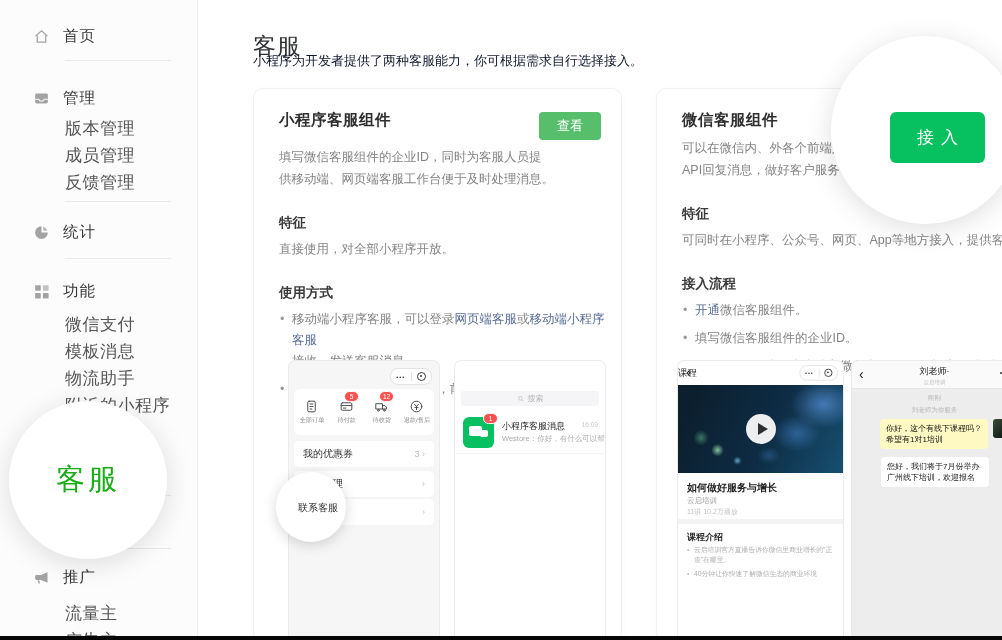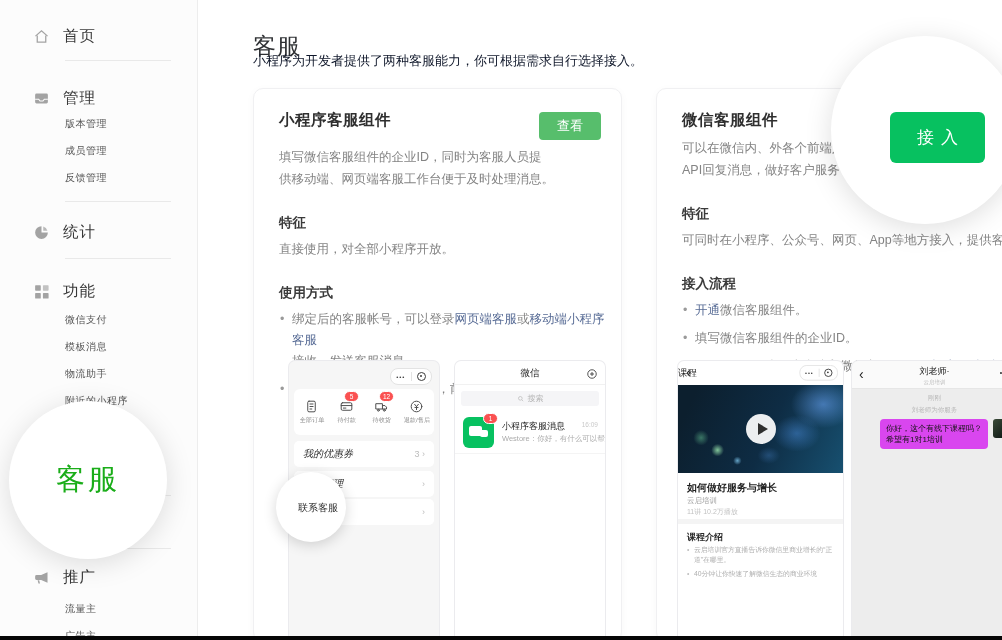--- a/index.html
+++ b/index.html
@@ -7,21 +7,21 @@
     width:1002px;height:640px;position:relative;overflow:hidden;background:#ffffff;
     font-family:"Liberation Sans","DejaVu Sans",sans-serif;
     -webkit-font-smoothing:antialiased;
   }
   
   .sidebar{position:absolute;left:0;top:0;bottom:0;width:197px;background:#fcfcfc;border-right:1px solid #ededed;z-index:2;}
   .nav-sec{position:absolute;left:33px;display:flex;align-items:center;gap:13px;cursor:pointer;}
   .nav-sec .nicon{width:17px;height:17px;color:#a3a3a3;display:inline-flex;}
   .nav-sec .nicon svg{width:17px;height:17px;}
   .nav-sec .nlbl{font-size:15.5px;color:#383838;letter-spacing:1px;}
-  .nav-sub{position:absolute;left:65px;font-size:10px;color:#555555;letter-spacing:.5px;cursor:pointer;}
+  .nav-sub{position:absolute;left:65px;font-size:17px;color:#555555;letter-spacing:.5px;cursor:pointer;}
   .nav-div{position:absolute;left:65px;width:106px;height:1px;background:#e9e9e9;}
   
   .page-title{position:absolute;left:253px;top:16px;font-size:23px;color:#2e3033;font-weight:500;letter-spacing:1px;z-index:3;}
   .page-sub{position:absolute;left:253px;top:52px;font-size:13px;color:#0f172a;z-index:3;}
   
   .card{position:absolute;top:88px;width:367px;height:552px;background:#fff;border:1px solid #f0f0f2;border-radius:10px;box-shadow:0 2px 10px rgba(0,0,0,.03);z-index:3;}
   #card1{left:253px;}
   #card2{left:656px;}
   .card-pad{padding:20px 20px 0 25px;}
   .card-head{display:flex;justify-content:space-between;align-items:flex-start;}
@@ -47,21 +47,21 @@
   .back{font-size:14px;color:#1b1b1b;line-height:1;}
   
   #phone1{left:34px;width:150px;background:#f6f6f6;}
   .p1-iconcard{position:absolute;top:28px;left:5px;right:5px;height:46px;background:#fff;border-radius:6px;display:flex;}
   .p1-col{flex:1;display:flex;flex-direction:column;align-items:center;justify-content:center;position:relative;gap:2px;}
   .p1-col svg{width:15px;height:15px;stroke:#4f4f4f;fill:none;stroke-width:1.6;stroke-linecap:round;stroke-linejoin:round;}
   .plbl{font-size:6.5px;color:#8c8c8c;transform:scale(.95);white-space:nowrap;}
   .badge{position:absolute;background:#FA5151;color:#fff;border-radius:7px;font-size:6.5px;line-height:9px;min-width:9px;padding:0 2px;text-align:center;border:1px solid #fff;}
   .p1-col .badge{top:2px;right:5px;}
   .p1-row{position:absolute;left:5px;right:5px;height:26px;background:#fff;border-radius:5px;display:flex;align-items:center;justify-content:space-between;padding:0 9px;box-sizing:border-box;}
-  .p1-row .rl{font-size:10px;color:#2e2e2e;font-style:italic;}
+  .p1-row .rl{font-size:10px;color:#2e2e2e;}
   .p1-row .rv{font-size:9px;color:#bcbcbc;}
   
   #phone2{left:200px;width:150px;}
   .p2-head{position:absolute;top:0;left:0;right:0;height:23px;border-bottom:1px solid #f1f1f1;}
   .p2-title{position:absolute;left:0;right:0;top:6px;text-align:center;font-size:9.5px;color:#1d1d1d;}
   .p2-plus{position:absolute;right:7px;top:5px;width:12px;height:12px;color:#2b2b2b;}
   .p2-plus svg{width:12px;height:12px;stroke:#2b2b2b;fill:none;stroke-width:1.6;}
   .p2-search{position:absolute;top:30px;left:6px;right:6px;height:15px;background:#f5f5f7;border-radius:3px;display:flex;align-items:center;justify-content:center;gap:3px;}
   .p2-search svg{width:8px;height:8px;stroke:#b5b5b5;fill:none;stroke-width:2;}
   .p2-search span{font-size:8px;color:#b5b5b5;}
@@ -103,21 +103,21 @@
   .p4-head{position:absolute;top:0;left:0;right:0;height:27px;background:#fafafa;border-bottom:1px solid #e6e6e6;}
   .p4-head .back{position:absolute;left:7px;top:6px;}
   .p4-ht{position:absolute;left:0;right:0;top:4px;text-align:center;}
   .p4-name{font-size:9px;color:#1e1e1e;}
   .p4-org{font-size:5.5px;color:#bcbcbc;margin-top:1px;}
   .p4-more{position:absolute;right:7px;top:8px;font-size:7px;color:#2d2d2d;letter-spacing:1px;}
   .p4-sys{position:absolute;left:0;right:0;text-align:center;font-size:6.5px;color:#b9b9b9;}
   .p4-row{position:absolute;left:0;right:0;display:flex;align-items:flex-start;padding:0 5px;box-sizing:border-box;}
   .p4-row.out{justify-content:flex-end;}
   .bub{max-width:96px;border-radius:4px;padding:4px 6px;font-size:8px;line-height:11px;color:#141414;}
-  .bub.green{background:#d946ef;}
+  .bub.green{background:#fef9c3;}
   .bub.white{background:#ffffff;}
   .av{width:19px;height:19px;border-radius:3px;flex:0 0 19px;}
   .out-av{margin-left:5px;background:linear-gradient(135deg,#3a4a38,#15201a 70%);}
   .in-av{margin-right:5px;background:linear-gradient(135deg,#a9bdd4,#4c6astr 0) ,linear-gradient(135deg,#a9bdd4,#4d6a93);}
   
   .spot{position:absolute;background:#fff;border-radius:50%;box-shadow:0 5px 28px rgba(0,0,0,.13);}
   #spotTR{left:831px;top:36px;width:188px;height:188px;z-index:20;}
   #spotBL{left:9px;top:401px;width:158px;height:158px;z-index:20;display:flex;align-items:center;justify-content:center;}
   #spotBL span{font-size:29px;color:#1AAD19;letter-spacing:3px;}
   #spotSM{left:276px;top:472px;width:70px;height:70px;z-index:20;box-shadow:0 3px 14px rgba(0,0,0,.16);}
@@ -203,21 +203,21 @@
   <div class="card-pad">
     <div class="card-head">
       <h2 class="card-title">小程序客服组件</h2>
       <button class="btn-view">查看</button>
     </div>
     <p class="text desc"><span>填写微信客服组件的企业ID，同时为客服人员提</span><br><span>供移动端、网页端客服工作台便于及时处理消息。</span></p>
     <h3 class="h2">特征</h3>
     <p class="text">直接使用，对全部小程序开放。</p>
     <h3 class="h2">使用方式</h3>
     <ul class="bullets">
-      <li class="wrap"><span>绑定后的客服帐号，可以登录</span><a class="lnk">网页端客服</a><span>或</span><a class="lnk">移动端小程序客服</a><br><span>接收、发送客服消息。</span></li>
+      <li class="wrap"><span>移动端小程序客服，可以登录</span><a class="lnk">网页端客服</a><span>或</span><a class="lnk">移动端小程序客服</a><br><span>接收、发送客服消息。</span></li>
       <li><span>如需使用API完成消息收发，前往填写</span><a class="lnk">消息服务器配置</a><span>。</span></li>
     </ul>
   </div>
 
   <div class="phone" id="phone1">
     <div class="capsule">
       <span class="cap-dots">•••</span>
       <span class="cap-sep"></span>
       <span class="cap-ring"></span>
     </div>
@@ -263,27 +263,20 @@
       <span class="rl">地址管理</span>
         <span class="rv">›</span>
     </div>
     <div class="p1-row" style="top:138px">
       <span class="rl">联系客服</span>
         <span class="rv">›</span>
     </div>
   </div>
 
   <div class="phone" id="phone2">
-    <div class="p2-head">
-      <span class="p2-title">微信</span>
-      <span class="p2-plus"><svg viewBox="0 0 24 24">
-            <circle cx="12" cy="12" r="8.5"></circle>
-            <path d="M12 8v8M8 12h8"></path>
-          </svg></span>
-    </div>
     <div class="p2-search">
       <svg viewBox="0 0 24 24">
           <circle cx="10" cy="10" r="5.5"></circle>
           <path d="M14.5 14.5l4 4"></path>
         </svg>
       <span>搜索</span>
     </div>
     <div class="p2-chat">
       <div class="av-green">
         <i class="b1"></i>
@@ -347,20 +340,21 @@
       <span class="p4-more">•••</span>
     </div>
     <div class="p4-sys" style="top:33px">刚刚</div>
     <div class="p4-sys" style="top:45px">刘老师为你服务</div>
     <div class="p4-row out" style="top:58px">
       <div class="bub green">你好，这个有线下课程吗？希望有1对1培训</div>
       <div class="av out-av"></div>
     </div>
     <div class="p4-row in" style="top:96px">
       <div class="av in-av"></div>
+      <div class="bub white">您好，我们将于7月份举办广州线下培训，欢迎报名</div>
     </div>
   </div>
 </section>
 
 <div class="spot" id="spotTR"></div>
 <button id="btnJoin">接入</button>
 
 <div class="spot" id="spotBL">
   <span>客服</span>
 </div>

